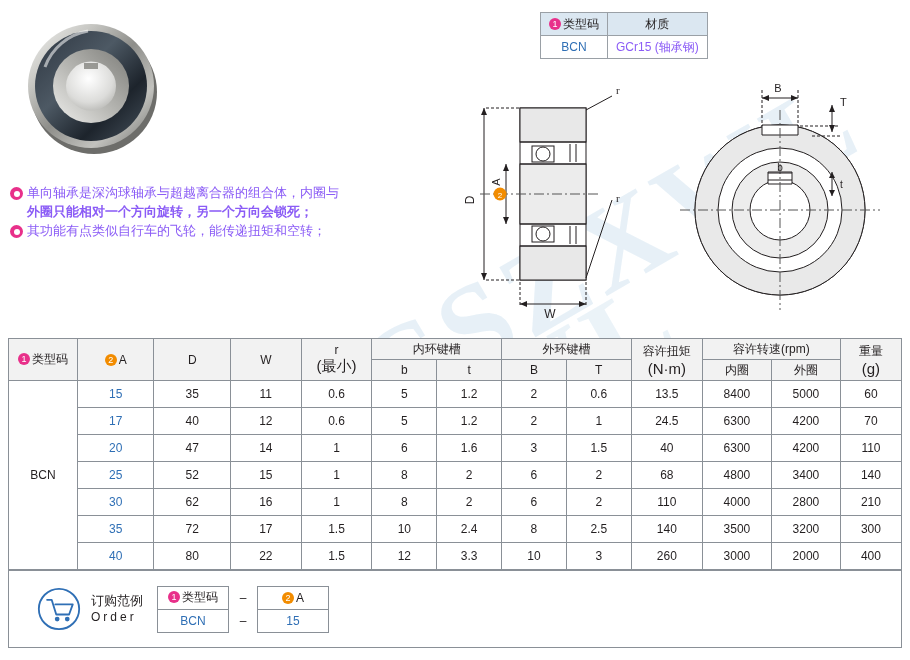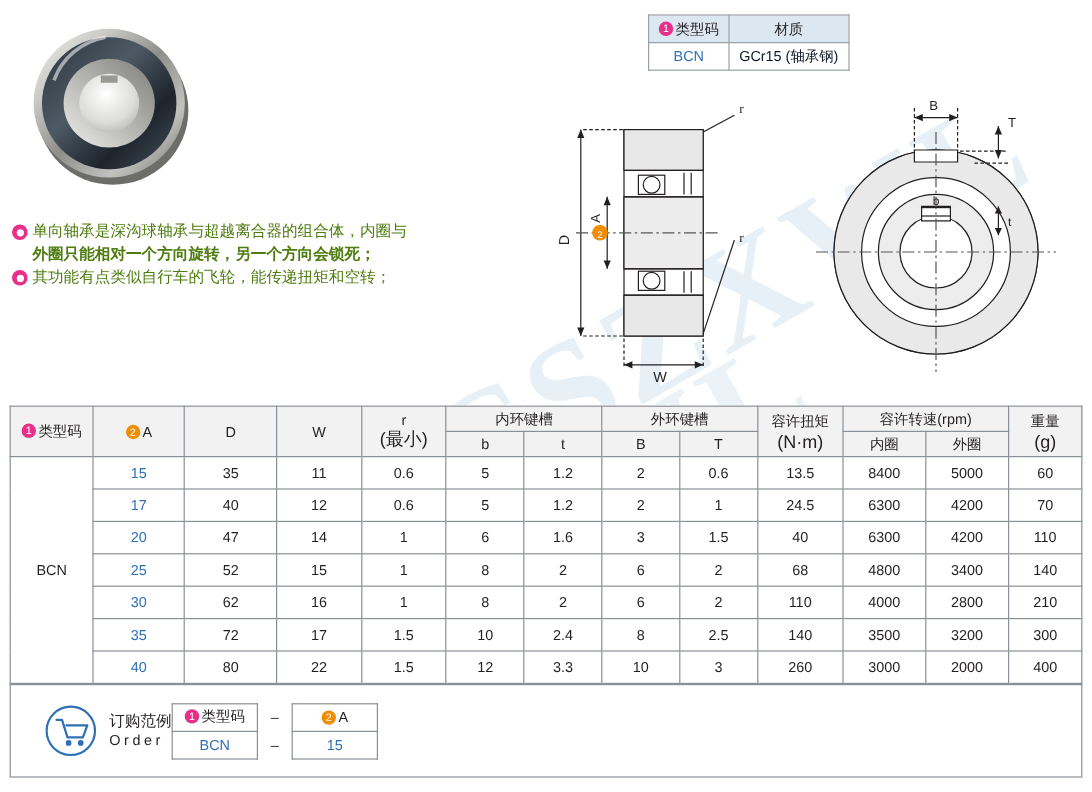--- a/index.html
+++ b/index.html
@@ -67,21 +67,21 @@
     height: 22px;
     text-align: center;
     font-size: 12px;
     padding: 0 8px;
     font-weight: normal;
   }
   .mat-head {
     background: #dbe7f1;
   }
   .mat-val-blue { color: #2f6fb5; }
-  .mat-val-dark { color: #0f172a; font-size: 11px; }
+  .mat-val-dark { color: #8b5cf6; font-size: 11px; }
 
   
   .drawings {
     position: absolute;
     left: 420px; top: 60px;
     width: 490px; height: 270px;
     z-index: 2;
   }
 
   
@@ -109,21 +109,21 @@
   .bullet::after {
     content: "";
     position: absolute;
     left: 3.5px; top: 3.5px;
     width: 6px; height: 6px;
     border-radius: 50%;
     background: #fff;
   }
   .note-text {
     font-size: 13px;
-    color: #4d7c0f;
+    color: #8b5cf6;
   }
 
   
   .spec-wrap {
     position: absolute;
     left: 8px; top: 338px;
     width: 894px;
     z-index: 3;
   }
   table.spec {
@@ -180,20 +180,21 @@
     padding-left: 28px;
   }
   .cart-icon {
     width: 44px; height: 44px;
     margin-right: 10px;
     flex: 0 0 auto;
   }
   .order-label {
     font-size: 13px;
     line-height: 17px;
+    margin-right: 14px;
   }
   .order-label .ord-en {
     letter-spacing: 3px;
     font-size: 12px;
   }
   table.order-tbl {
     border-collapse: collapse;
   }
   table.order-tbl td {
     border: 1px solid #8a9097;

